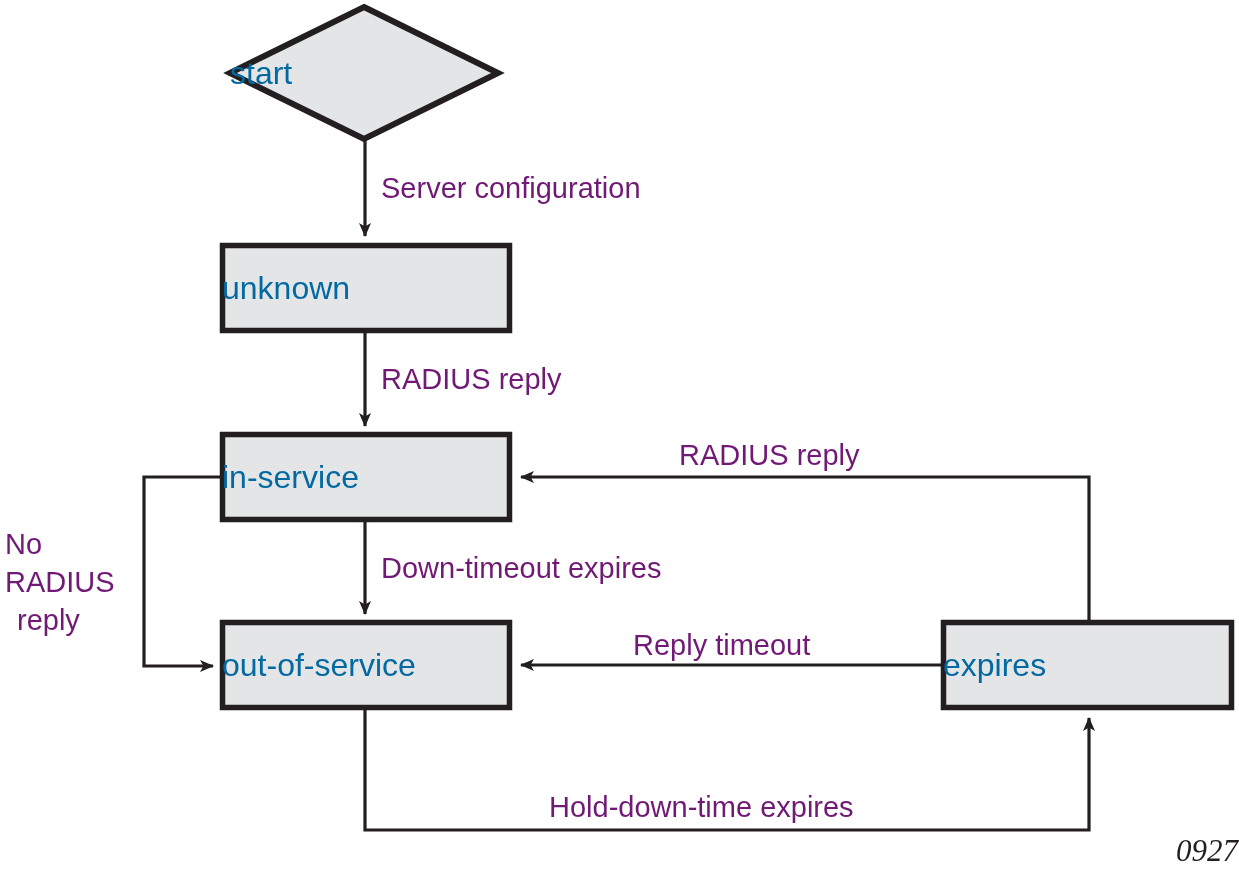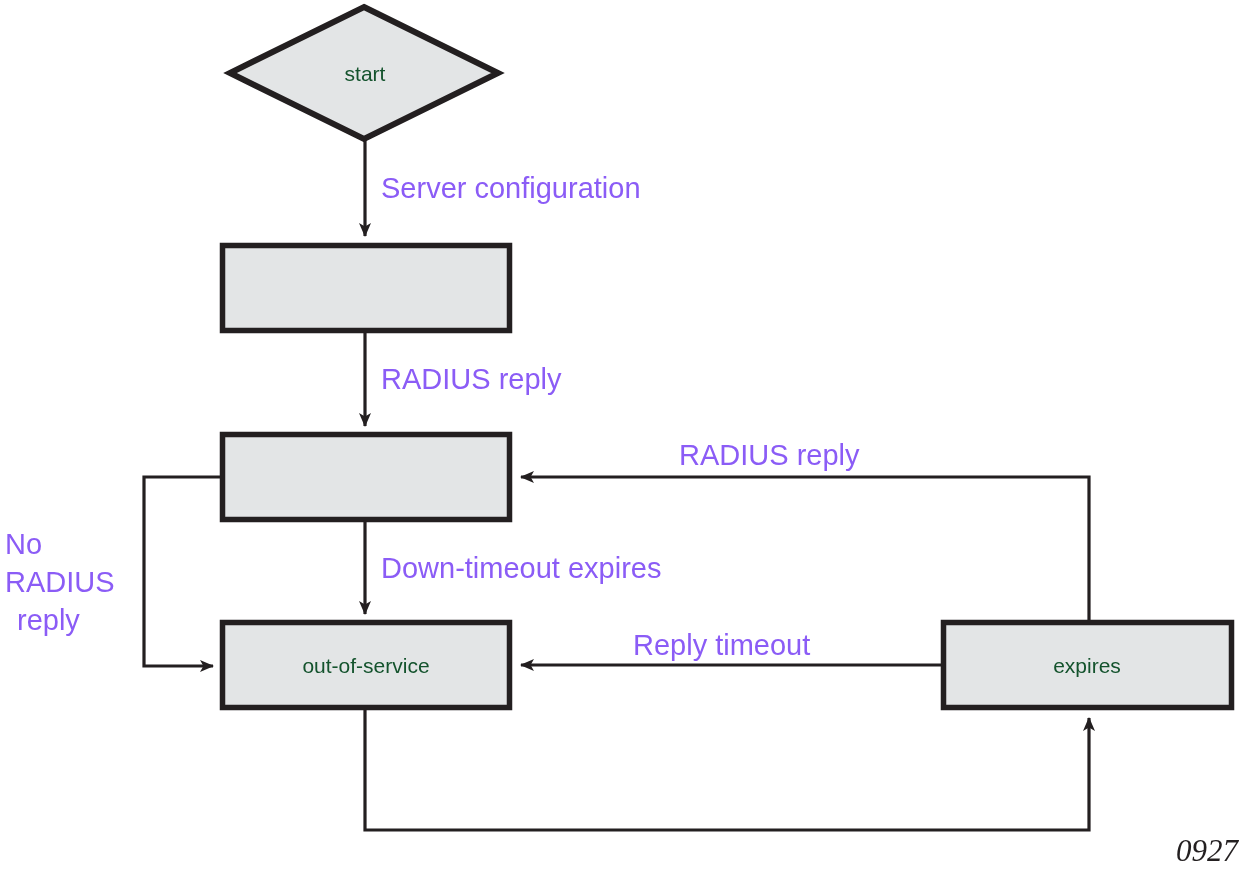--- a/index.html
+++ b/index.html
@@ -17,30 +17,30 @@
   }
   svg.layer {
     position: absolute;
     left: 0;
     top: 0;
     width: 1239px;
     height: 872px;
   }
   .node-label {
     position: absolute;
-    color: #14532d;
+    color: #0369a1;
     font-family: "Liberation Sans", sans-serif;
-    font-size: 21px;
+    font-size: 32px;
     line-height: 31px;
     white-space: nowrap;
-    text-align: center;
+    text-align: left;
   }
   .edge-label {
     position: absolute;
-    color: #8b5cf6;
+    color: #701a75;
     font-family: "Liberation Sans", sans-serif;
     font-size: 29px;
     line-height: 38px;
     white-space: pre;
   }
   .fig-id {
     position: absolute;
     color: #231f20;
     font-family: "Liberation Serif", serif;
     font-style: italic;
@@ -80,36 +80,39 @@
 
     <path d="M1089,620 L1089,477 L521,477" fill="none" stroke="#231f20" stroke-width="3.2" marker-end="url(#arrowhead)"></path>
 
     <path d="M941,665 L521,665" fill="none" stroke="#231f20" stroke-width="3.2" marker-end="url(#arrowhead)"></path>
 
     <path d="M365,710 L365,830 L1089,830 L1089,718" fill="none" stroke="#231f20" stroke-width="3.2" marker-end="url(#arrowhead)"></path>
   </svg>
 
   <div class="node-label" style="left:230px; top:58px; width:270px;">start</div>
 
+  <div class="node-label" style="left:222px; top:273px; width:288px;">unknown</div>
 
+  <div class="node-label" style="left:222px; top:462px; width:288px;">in-service</div>
 
   <div class="node-label" style="left:222px; top:650px; width:288px;">out-of-service</div>
 
   <div class="node-label" style="left:943px; top:650px; width:288px;">expires</div>
 
   <div class="edge-label" style="left:381px; top:169px;">Server configuration</div>
 
   <div class="edge-label" style="left:381px; top:360px;">RADIUS reply</div>
 
   <div class="edge-label" style="left:679px; top:436px;">RADIUS reply</div>
 
   <div class="edge-label" style="left:381px; top:549px;">Down-timeout expires</div>
 
   <div class="edge-label" style="left:5px; top:525px;">No</div>
   <div class="edge-label" style="left:5px; top:563px;">RADIUS</div>
   <div class="edge-label" style="left:17px; top:601px;">reply</div>
 
   <div class="edge-label" style="left:633px; top:626px;">Reply timeout</div>
 
+  <div class="edge-label" style="left:549px; top:788px;">Hold-down-time expires</div>
 
   <div class="fig-id" style="left:1176px; top:833px;">0927</div>
 
 </div>
 
 </body></html>

